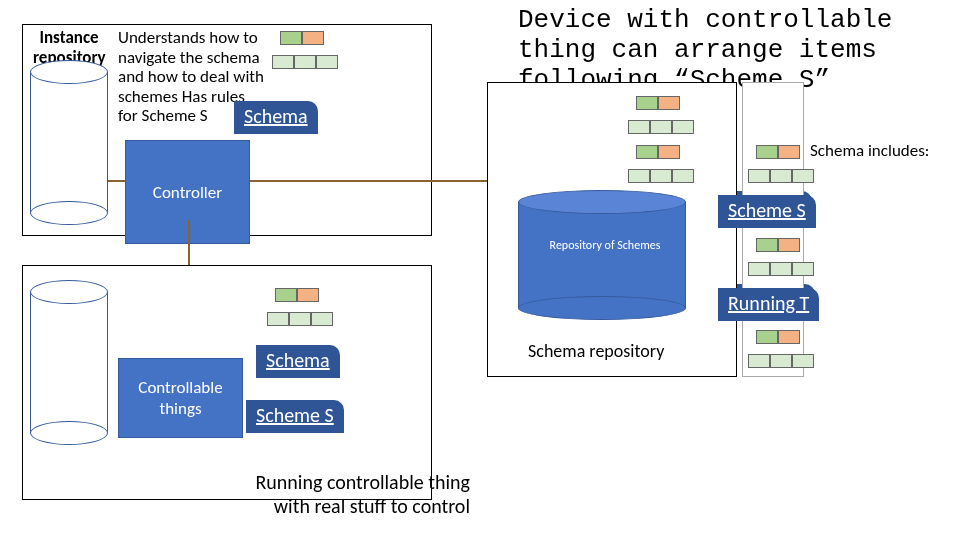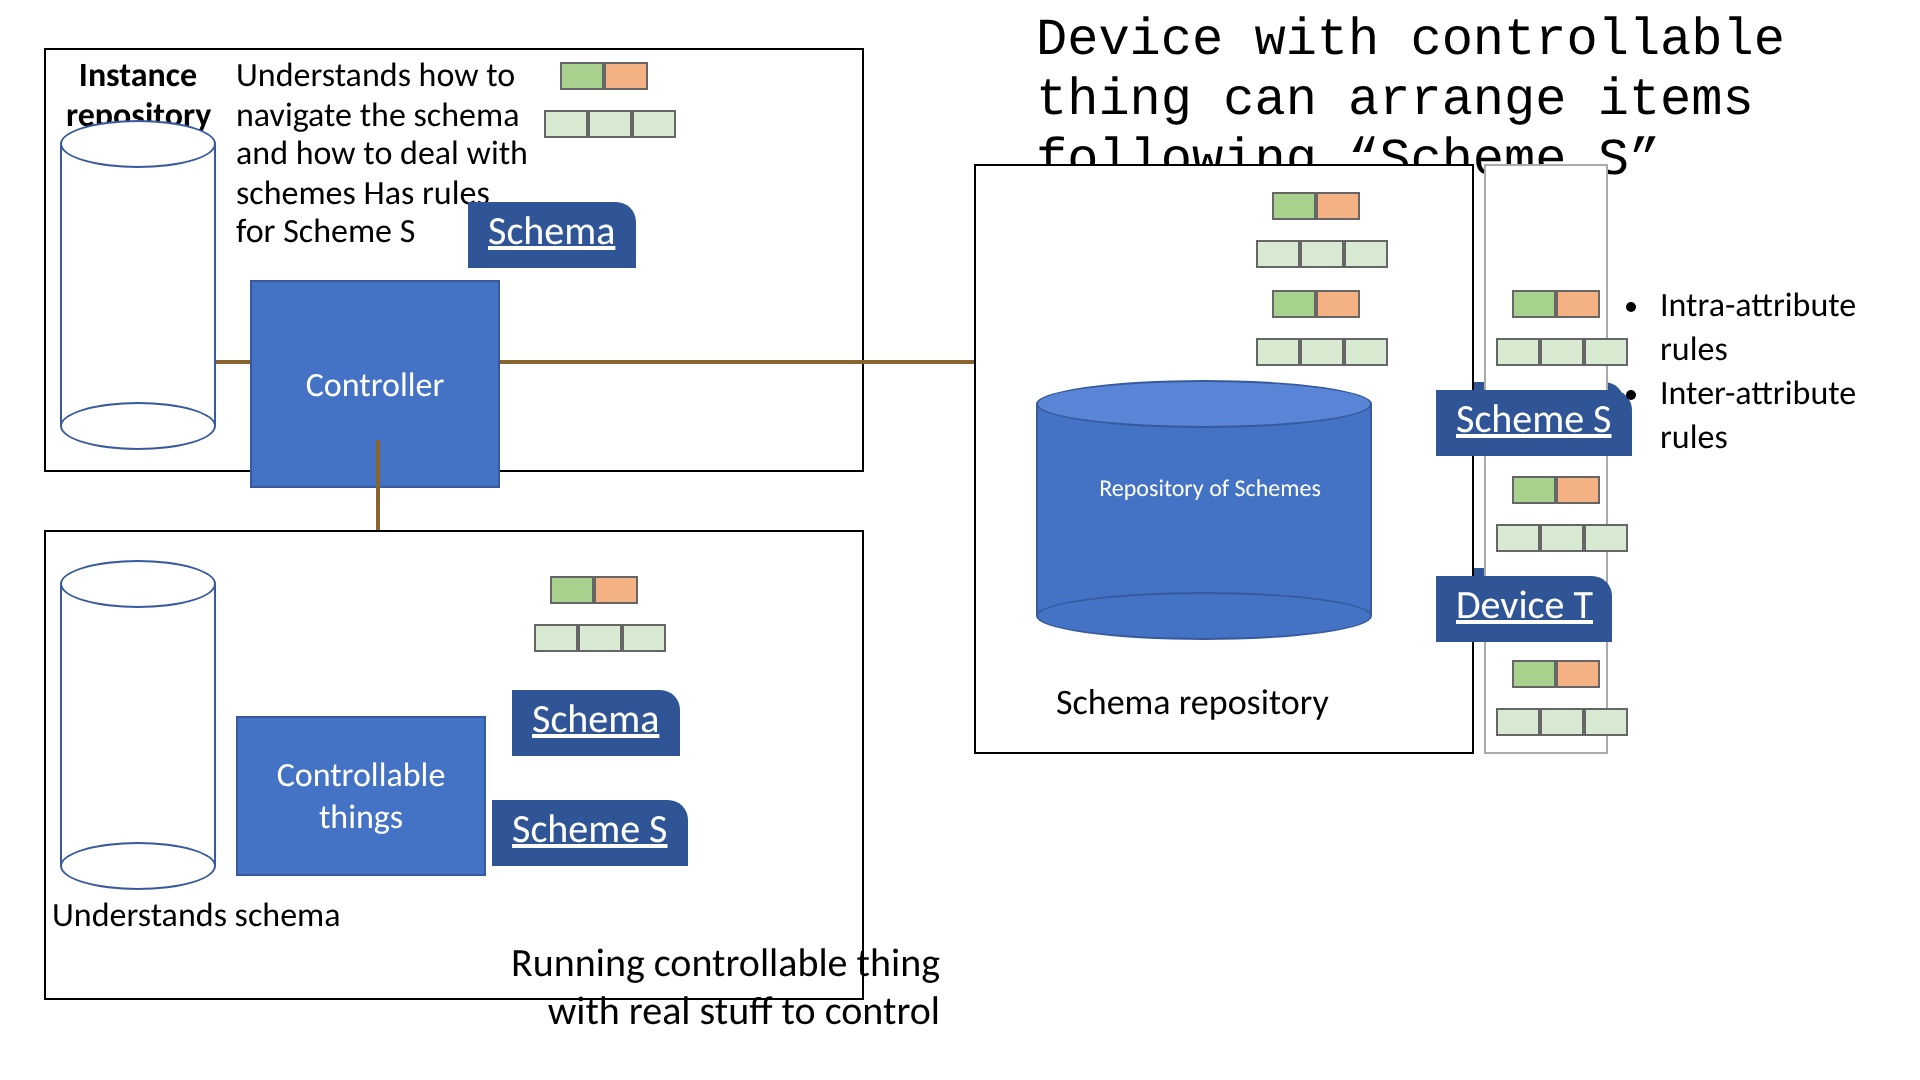--- a/index.html
+++ b/index.html
@@ -132,21 +132,20 @@
 <div class="boxrow" style="left:267px; top:312px;">
   <div class="b lg"></div>
     <div class="b lg"></div>
     <div class="b lg"></div>
 </div>
 
 <div class="tab" style="left:256px; top:345px;">Schema</div>
 <div class="tab" style="left:246px; top:400px;">Scheme S</div>
 
 <div class="abs small" style="left:26px; top:448px; width:220px;">
-  <div>Understands schema</div>
 </div>
 
 <div class="abs med" style="left:250px; top:470px; width:220px;">Running controllable thing with real stuff to control</div>
 
 <div class="abs panel" style="left:487px; top:82px; width:250px; height:295px;"></div>
 
 <div class="cyl blue" style="left:518px; top:190px; width:168px; height:130px;">
   <div class="body"></div>
     <div class="bot"></div>
     <div class="top"></div>
@@ -189,31 +188,28 @@
 
 <div class="boxrow" style="left:756px; top:238px;">
   <div class="b green"></div>
     <div class="b orange"></div>
 </div>
 <div class="boxrow" style="left:748px; top:262px;">
   <div class="b lg"></div>
     <div class="b lg"></div>
     <div class="b lg"></div>
 </div>
-<div class="tab" style="left:718px; top:288px;">Device T</div>
+<div class="tab" style="left:718px; top:288px;">Running T</div>
 
 <div class="boxrow" style="left:756px; top:330px;">
   <div class="b green"></div>
     <div class="b orange"></div>
 </div>
 <div class="boxrow" style="left:748px; top:354px;">
   <div class="b lg"></div>
     <div class="b lg"></div>
     <div class="b lg"></div>
 </div>
 
 <div class="abs right-text" style="left:810px; top:140px; width:150px;">
-  <ul>
-    <li>Intra-attribute rules</li>
-    <li>Inter-attribute rules</li>
-  </ul>
+  <div>Schema includes:</div>
   <div style="height:10px;"></div>
 </div>
 
 </body></html>

